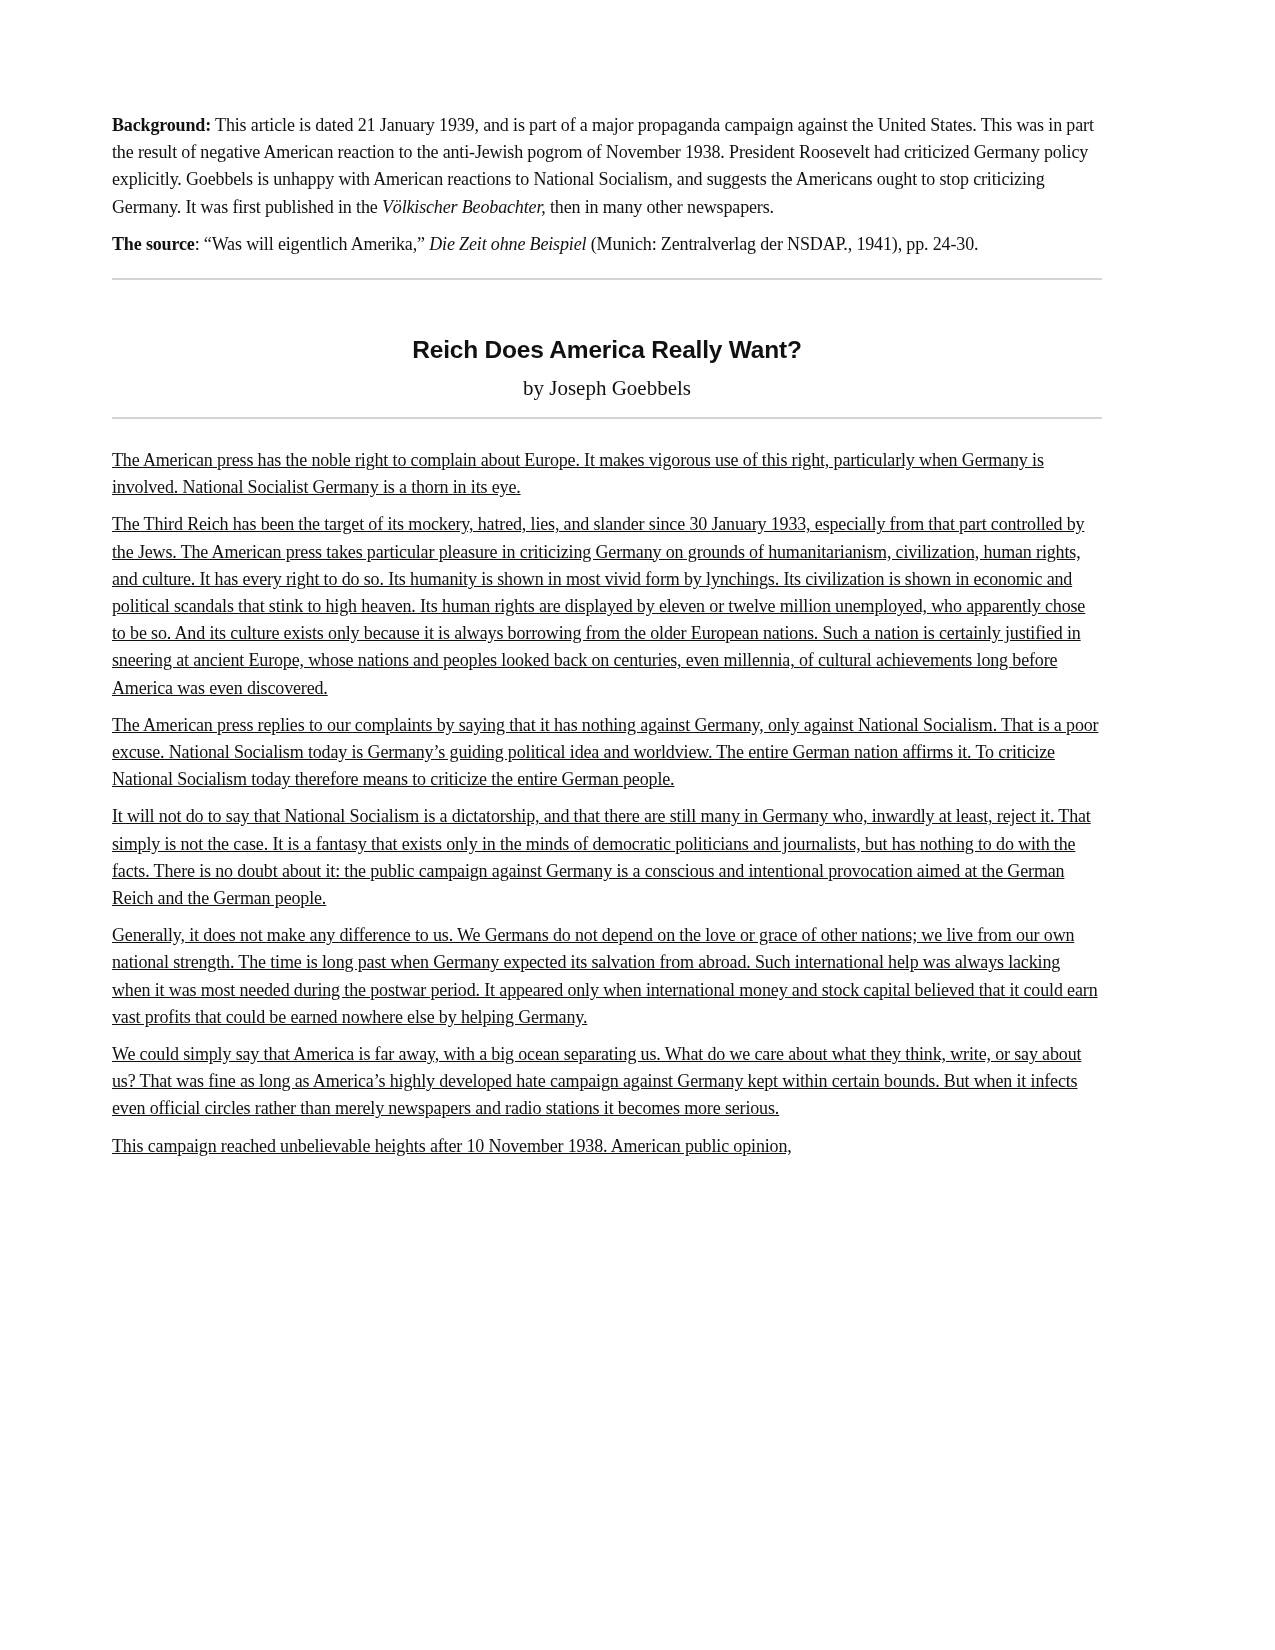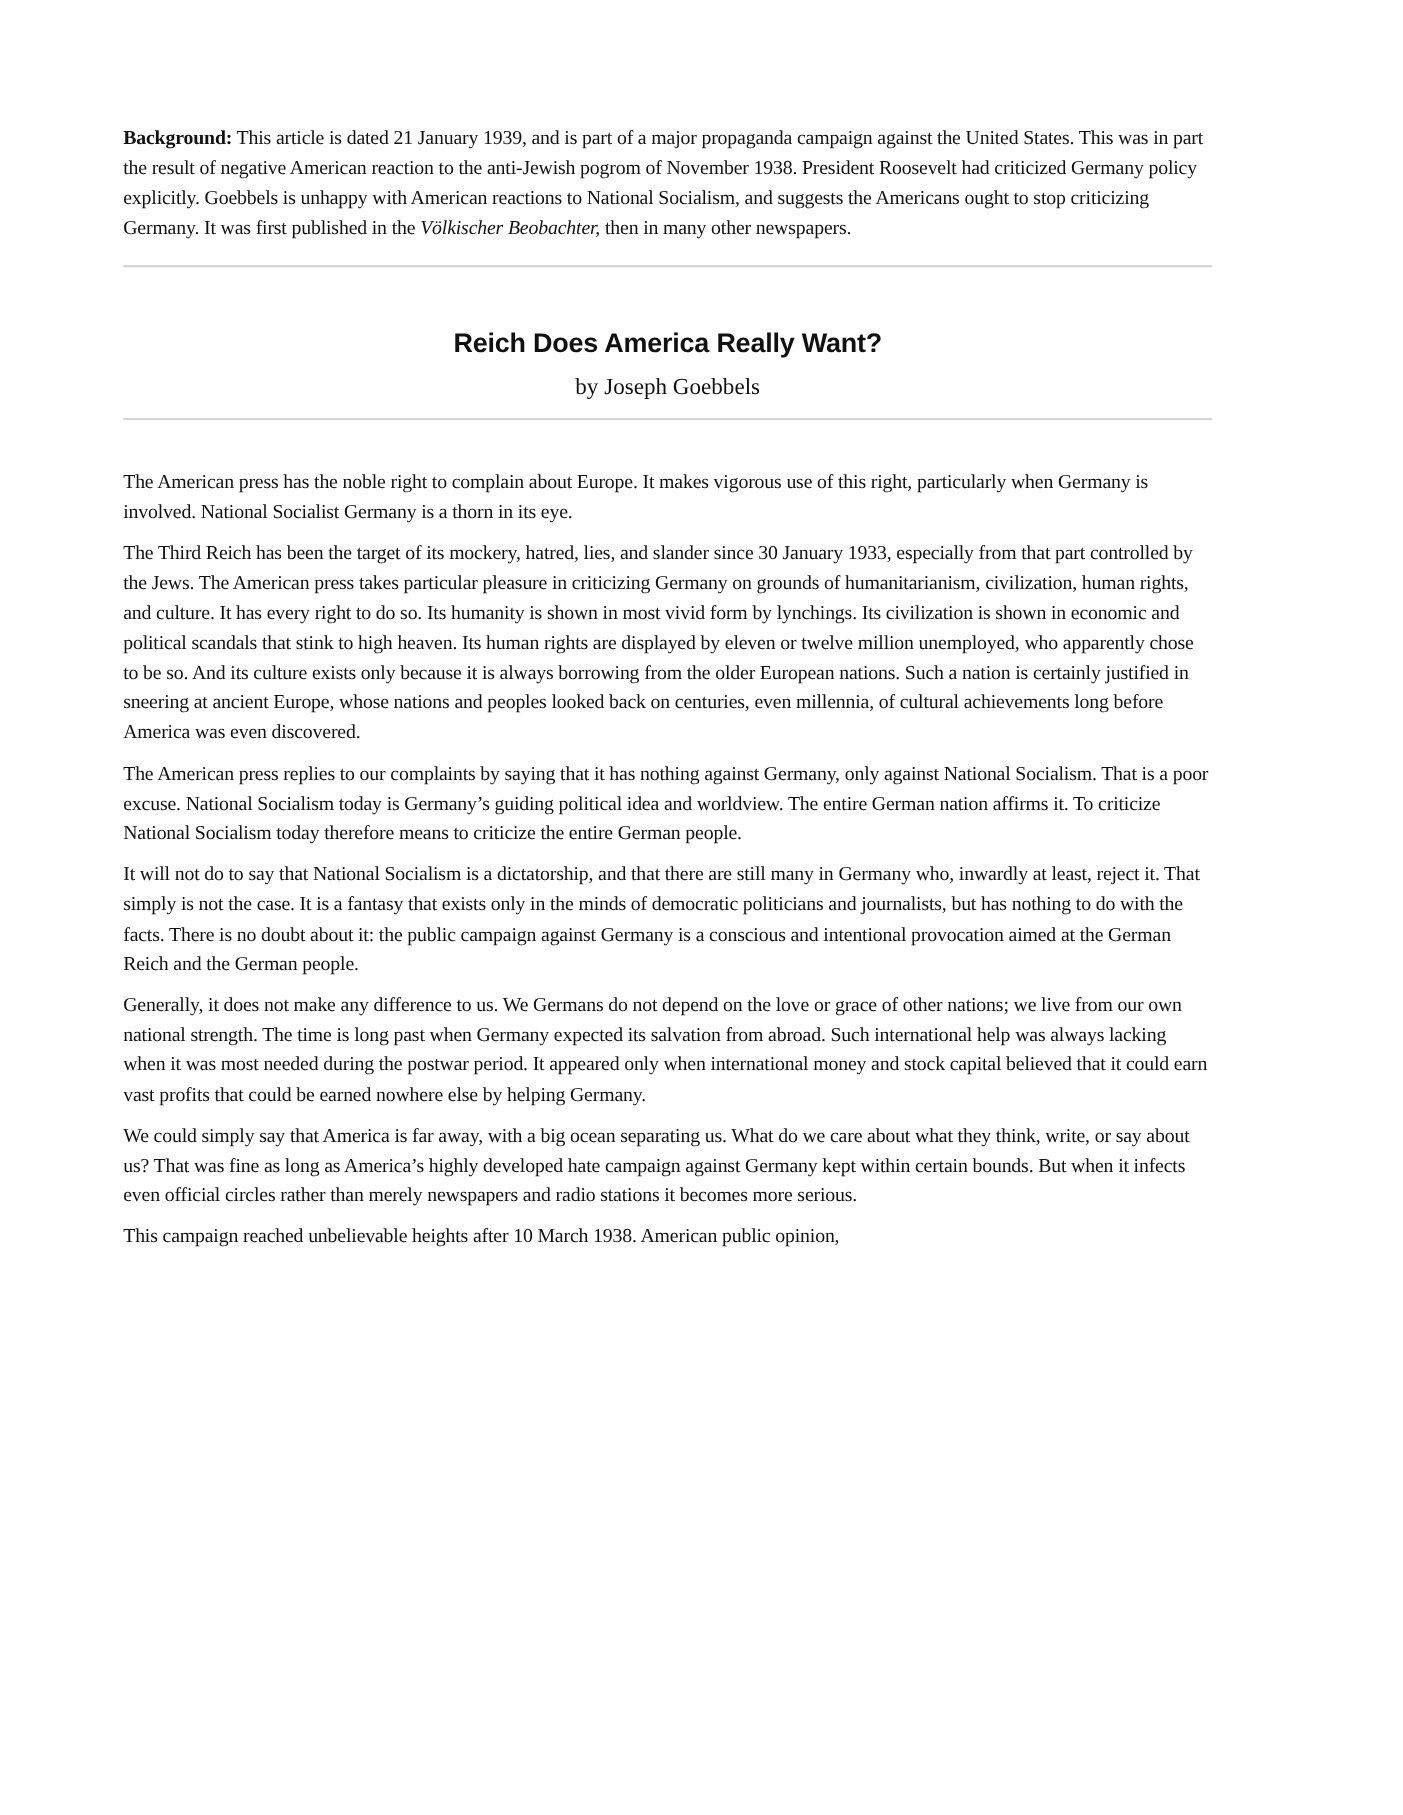--- a/index.html
+++ b/index.html
@@ -46,40 +46,41 @@
       letter-spacing: -0.2px;
     }
     .byline {
       font-family: "Liberation Serif", "DejaVu Serif", serif;
       font-size: 21px;
       text-align: center;
       margin: 10px 0 0 0;
       line-height: 27px;
     }
     .rule-2 { margin-top: 15px; }
-    .article { margin-top: 43px; }
+    .article { margin-top: 28px; text-decoration: underline; }
   </style>
 </head>
 <body>
 
 <div class="page">
 
   <p><span class="bold">Background:</span><span> This article is dated 21 January 1939, and is part of a major propaganda campaign against the United States. This was in part the result of negative American reaction to the anti-Jewish pogrom of November 1938. President Roosevelt had criticized Germany policy explicitly. Goebbels is unhappy with American reactions to National Socialism, and suggests the Americans ought to stop criticizing Germany. It was first published in the </span><span class="ital">Völkischer Beobachter,</span><span> then in many other newspapers.</span></p>
 
+  <p><span class="bold">The source</span><span>: “Was will eigentlich Amerika,” </span><span class="ital">Die Zeit ohne Beispiel</span><span> (Munich: Zentralverlag der NSDAP., 1941), pp. 24-30.</span></p>
 
   <hr class="rule rule-1">
 
   <div class="title">Reich Does America Really Want?</div>
   <div class="byline">by Joseph Goebbels</div>
 
   <hr class="rule rule-2">
 
   <div class="article">
     <p>The American press has the noble right to complain about Europe. It makes vigorous use of this right, particularly when Germany is involved. National Socialist Germany is a thorn in its eye.</p>
     <p>The Third Reich has been the target of its mockery, hatred, lies, and slander since 30 January 1933, especially from that part controlled by the Jews. The American press takes particular pleasure in criticizing Germany on grounds of humanitarianism, civilization, human rights, and culture. It has every right to do so. Its humanity is shown in most vivid form by lynchings. Its civilization is shown in economic and political scandals that stink to high heaven. Its human rights are displayed by eleven or twelve million unemployed, who apparently chose to be so. And its culture exists only because it is always borrowing from the older European nations. Such a nation is certainly justified in sneering at ancient Europe, whose nations and peoples looked back on centuries, even millennia, of cultural achievements long before America was even discovered.</p>
     <p>The American press replies to our complaints by saying that it has nothing against Germany, only against National Socialism. That is a poor excuse. National Socialism today is Germany’s guiding political idea and worldview. The entire German nation affirms it. To criticize National Socialism today therefore means to criticize the entire German people.</p>
     <p>It will not do to say that National Socialism is a dictatorship, and that there are still many in Germany who, inwardly at least, reject it. That simply is not the case. It is a fantasy that exists only in the minds of democratic politicians and journalists, but has nothing to do with the facts. There is no doubt about it: the public campaign against Germany is a conscious and intentional provocation aimed at the German Reich and the German people.</p>
     <p>Generally, it does not make any difference to us. We Germans do not depend on the love or grace of other nations; we live from our own national strength. The time is long past when Germany expected its salvation from abroad. Such international help was always lacking when it was most needed during the postwar period. It appeared only when international money and stock capital believed that it could earn vast profits that could be earned nowhere else by helping Germany.</p>
     <p>We could simply say that America is far away, with a big ocean separating us. What do we care about what they think, write, or say about us? That was fine as long as America’s highly developed hate campaign against Germany kept within certain bounds. But when it infects even official circles rather than merely newspapers and radio stations it becomes more serious.</p>
-    <p>This campaign reached unbelievable heights after 10 March 1938. American public opinion,</p>
+    <p>This campaign reached unbelievable heights after 10 November 1938. American public opinion,</p>
   </div>
 
 </div>
 
 </body></html>

